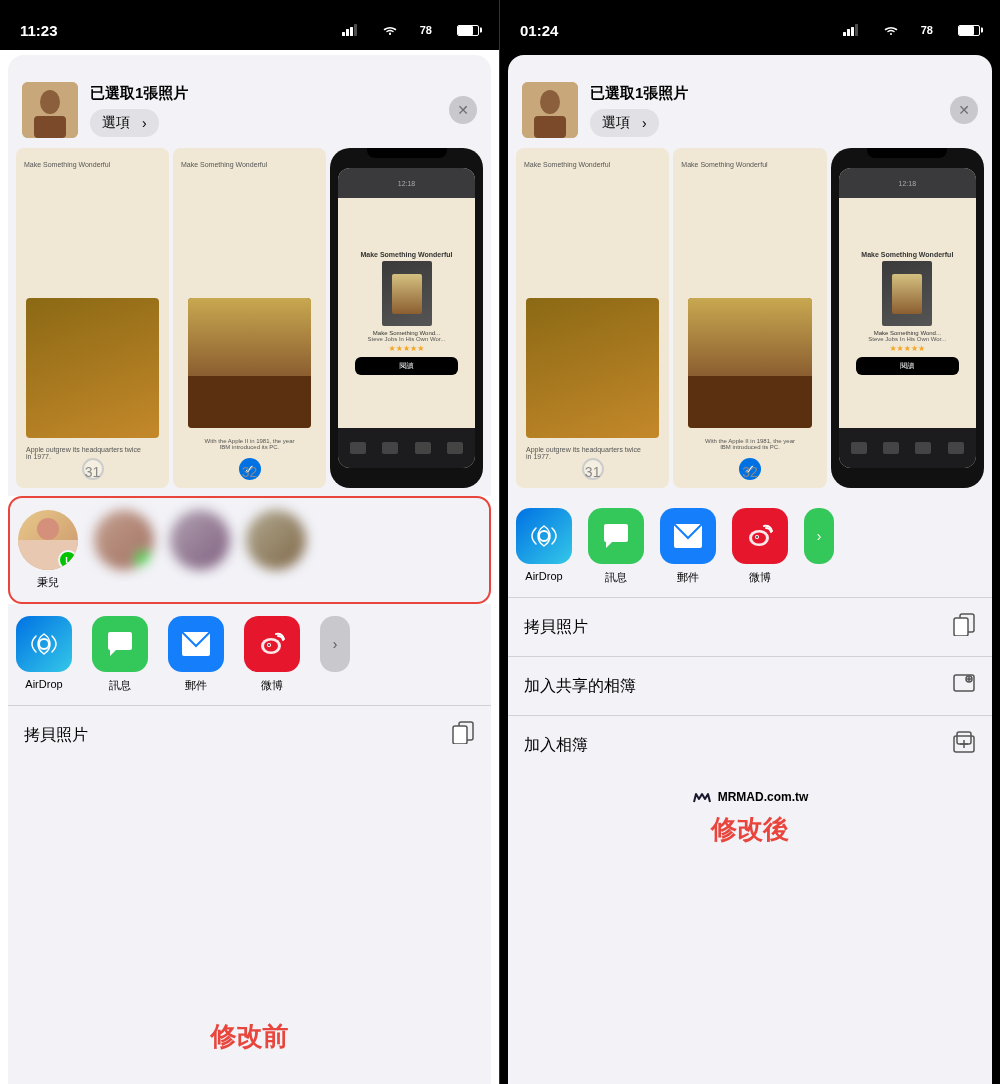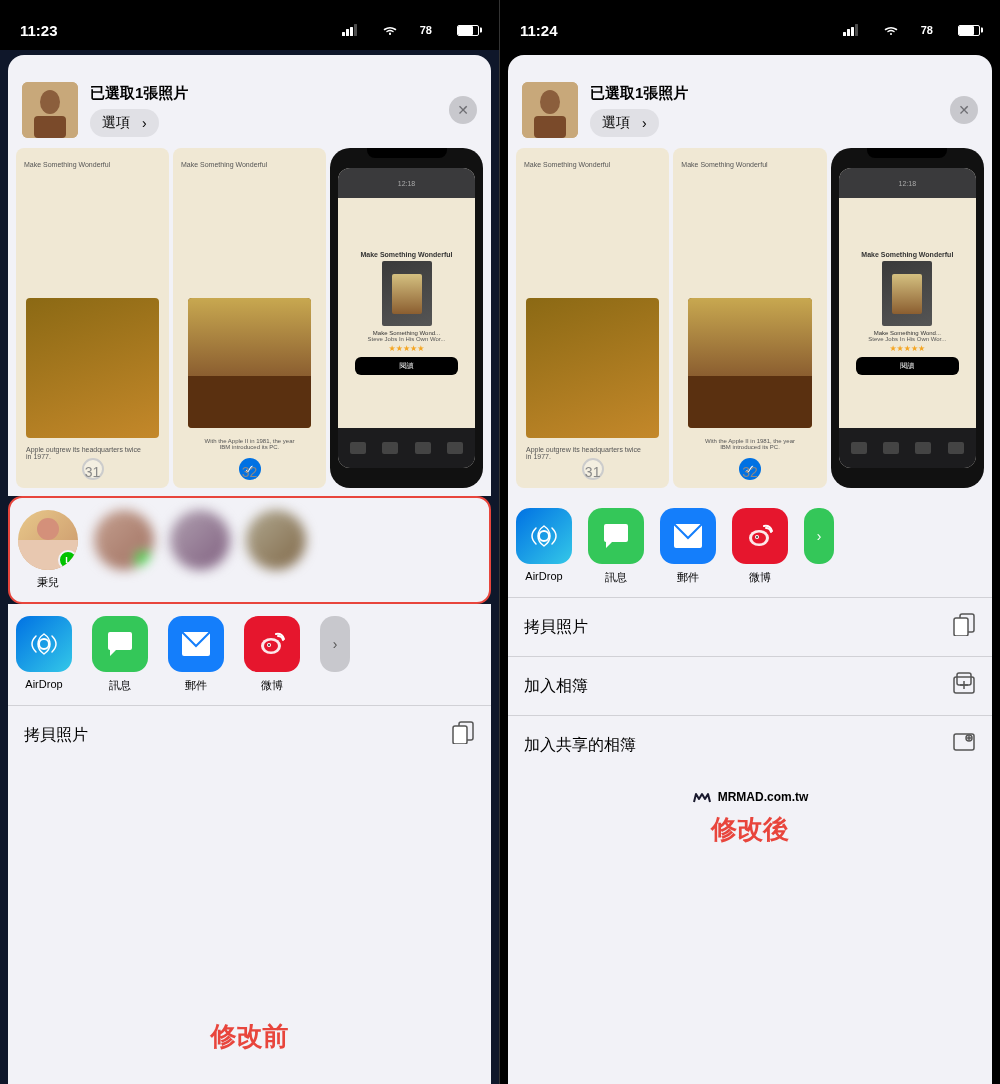--- a/index.html
+++ b/index.html
@@ -10,21 +10,21 @@
       font-family: -apple-system, 'PingFang TC', 'Helvetica Neue', sans-serif;
       overflow: hidden;
       display: flex;
       flex-direction: row;
     }
 
     
     .phone-panel {
       width: 500px;
       height: 1084px;
-      background: #0f172a;
+      background: #ffffff;
       display: flex;
       flex-direction: column;
       position: relative;
       border-right: 1px solid #333;
     }
 
     
     .phone-panel-right {
       width: 500px;
       height: 1084px;
@@ -603,21 +603,21 @@
   </div>
 
   <div style="position:absolute;bottom:30px;left:50%;transform:translateX(-50%);font-size:26px;font-weight:800;color:#e8453c;white-space:nowrap;">修改前</div>
 
   <div class="panel-bottom-fill"></div>
 </div>
 
 <div class="phone-panel-right">
 
   <div class="status-bar">
-    <span>11:24</span>
+    <span>01:24</span>
     <div class="status-icons">
       <svg width="18" height="12" viewBox="0 0 18 12">
         <rect x="0" y="8" width="3" height="4" fill="white" rx="0.5"></rect>
         <rect x="4" y="5" width="3" height="7" fill="white" rx="0.5"></rect>
         <rect x="8" y="3" width="3" height="9" fill="white" rx="0.5"></rect>
         <rect x="12" y="0" width="3" height="12" fill="white" rx="0.5" opacity="0.3"></rect>
       </svg>
       <svg width="16" height="12" viewBox="0 0 16 12">
         <circle cx="8" cy="10" r="1" fill="white"></circle>
         <path d="M5 7.5 Q8 5.5 11 7.5" stroke="white" stroke-width="1.5" fill="none" stroke-linecap="round"></path>
@@ -751,43 +751,43 @@
       <span class="action-label">拷貝照片</span>
       <span class="action-icon">
         <svg width="24" height="24" viewBox="0 0 24 24">
           <rect x="8" y="2" width="14" height="18" rx="2" fill="none" stroke="#555" stroke-width="1.5"></rect>
           <rect x="2" y="6" width="14" height="18" rx="2" fill="white" stroke="#555" stroke-width="1.5"></rect>
         </svg>
       </span>
     </div>
 
     <div class="right-action-row">
+      <span class="action-label">加入共享的相簿</span>
+      <span class="action-icon">
+        <svg width="24" height="24" viewBox="0 0 24 24">
+          <rect x="2" y="4" width="20" height="16" rx="2" fill="none" stroke="#555" stroke-width="1.5"></rect>
+          <circle cx="17" cy="8" r="3" fill="none" stroke="#555" stroke-width="1.5"></circle>
+          <line x1="17" y1="6" x2="17" y2="10" stroke="#555" stroke-width="1.5"></line>
+          <line x1="15" y1="8" x2="19" y2="8" stroke="#555" stroke-width="1.5"></line>
+        </svg>
+      </span>
+    </div>
+
+    <div class="right-action-row">
       <span class="action-label">加入相簿</span>
       <span class="action-icon">
         <svg width="24" height="24" viewBox="0 0 24 24">
           <rect x="2" y="6" width="20" height="16" rx="2" fill="none" stroke="#555" stroke-width="1.5"></rect>
           <rect x="5" y="2" width="14" height="12" rx="2" fill="none" stroke="#555" stroke-width="1.5"></rect>
           <line x1="12" y1="10" x2="12" y2="18" stroke="#555" stroke-width="1.5"></line>
           <line x1="8" y1="14" x2="16" y2="14" stroke="#555" stroke-width="1.5"></line>
         </svg>
       </span>
     </div>
 
-    <div class="right-action-row">
-      <span class="action-label">加入共享的相簿</span>
-      <span class="action-icon">
-        <svg width="24" height="24" viewBox="0 0 24 24">
-          <rect x="2" y="4" width="20" height="16" rx="2" fill="none" stroke="#555" stroke-width="1.5"></rect>
-          <circle cx="17" cy="8" r="3" fill="none" stroke="#555" stroke-width="1.5"></circle>
-          <line x1="17" y1="6" x2="17" y2="10" stroke="#555" stroke-width="1.5"></line>
-          <line x1="15" y1="8" x2="19" y2="8" stroke="#555" stroke-width="1.5"></line>
-        </svg>
-      </span>
-    </div>
-
   </div>
 
   <div style="position:relative;background:#f2f2f7;margin:0 8px;padding:16px 16px 12px;display:flex;flex-direction:column;align-items:center;gap:8px;flex:1;">
     <div style="display:flex;align-items:center;gap:6px;">
       <svg width="20" height="14" viewBox="0 0 20 14">
         <path d="M2 12 L4 4 L7 9 L10 4 L13 9 L16 4 L18 12" stroke="#1a1a2e" stroke-width="2" fill="none" stroke-linejoin="round"></path>
       </svg>
       <span style="font-size:12px;font-weight:700;color:#000000;text-align:right;">MRMAD.com.tw</span>
     </div>
     <div style="font-size:26px;font-weight:800;color:#e8453c;">修改後</div>

